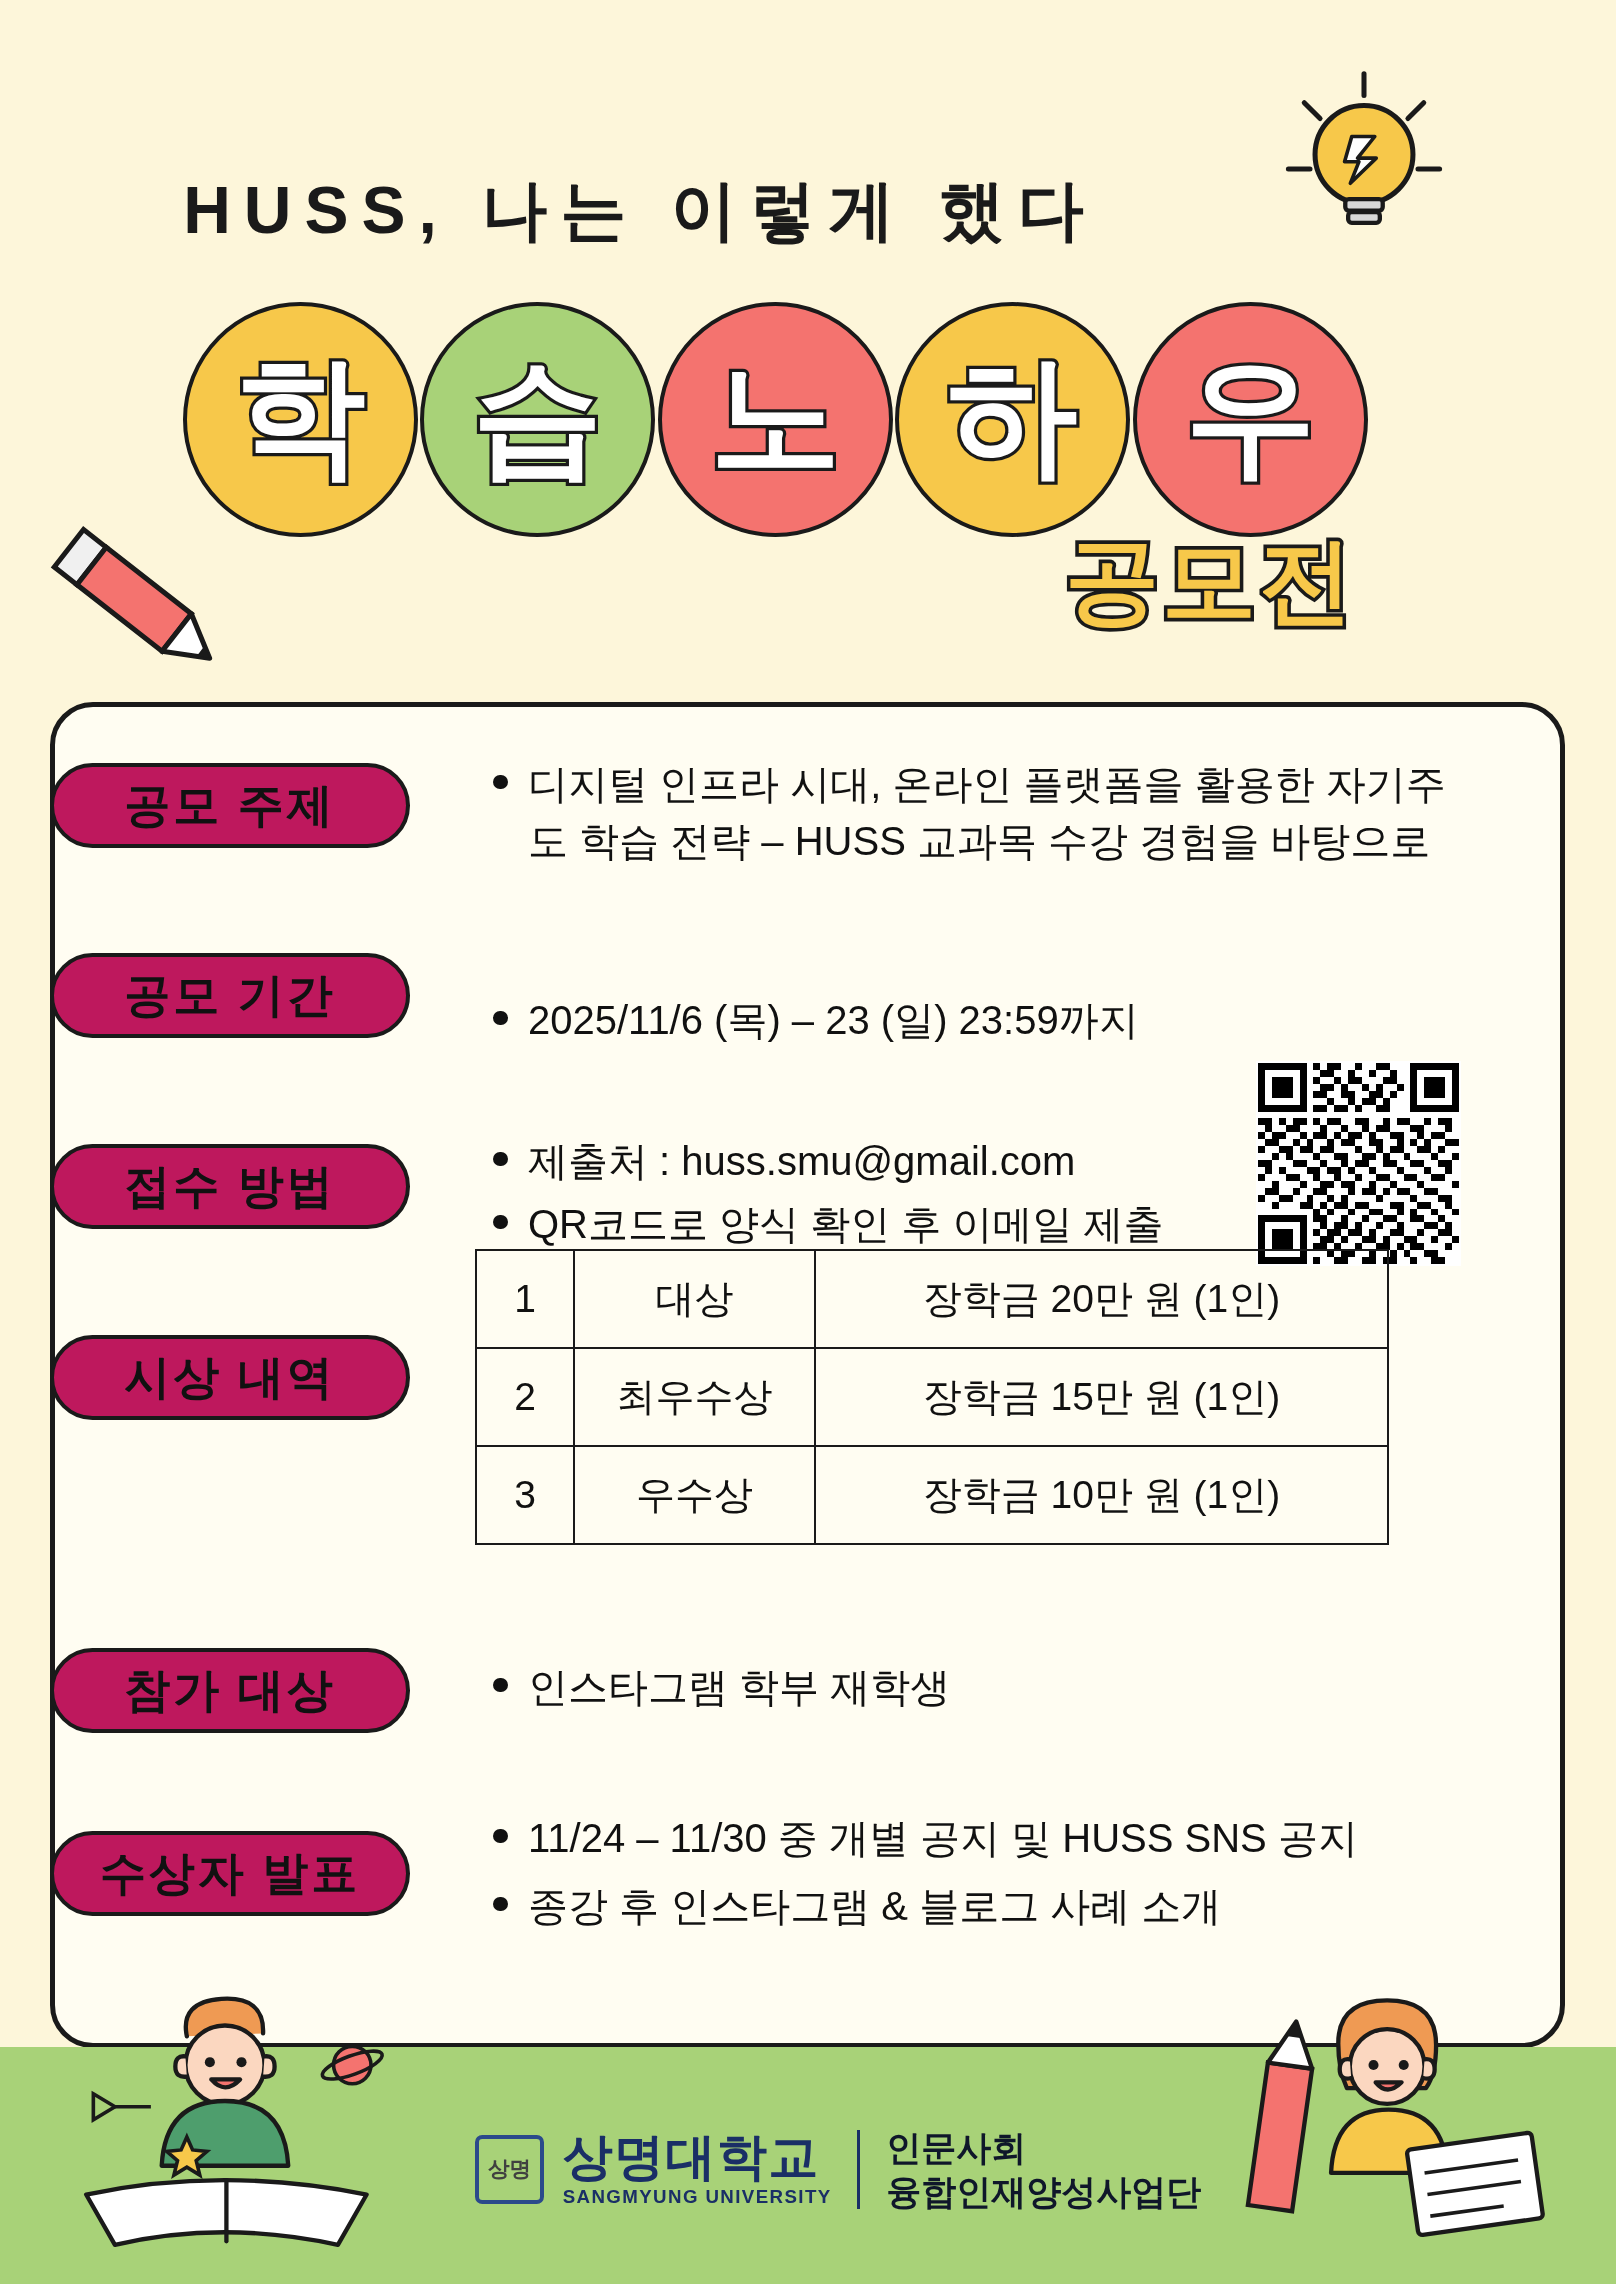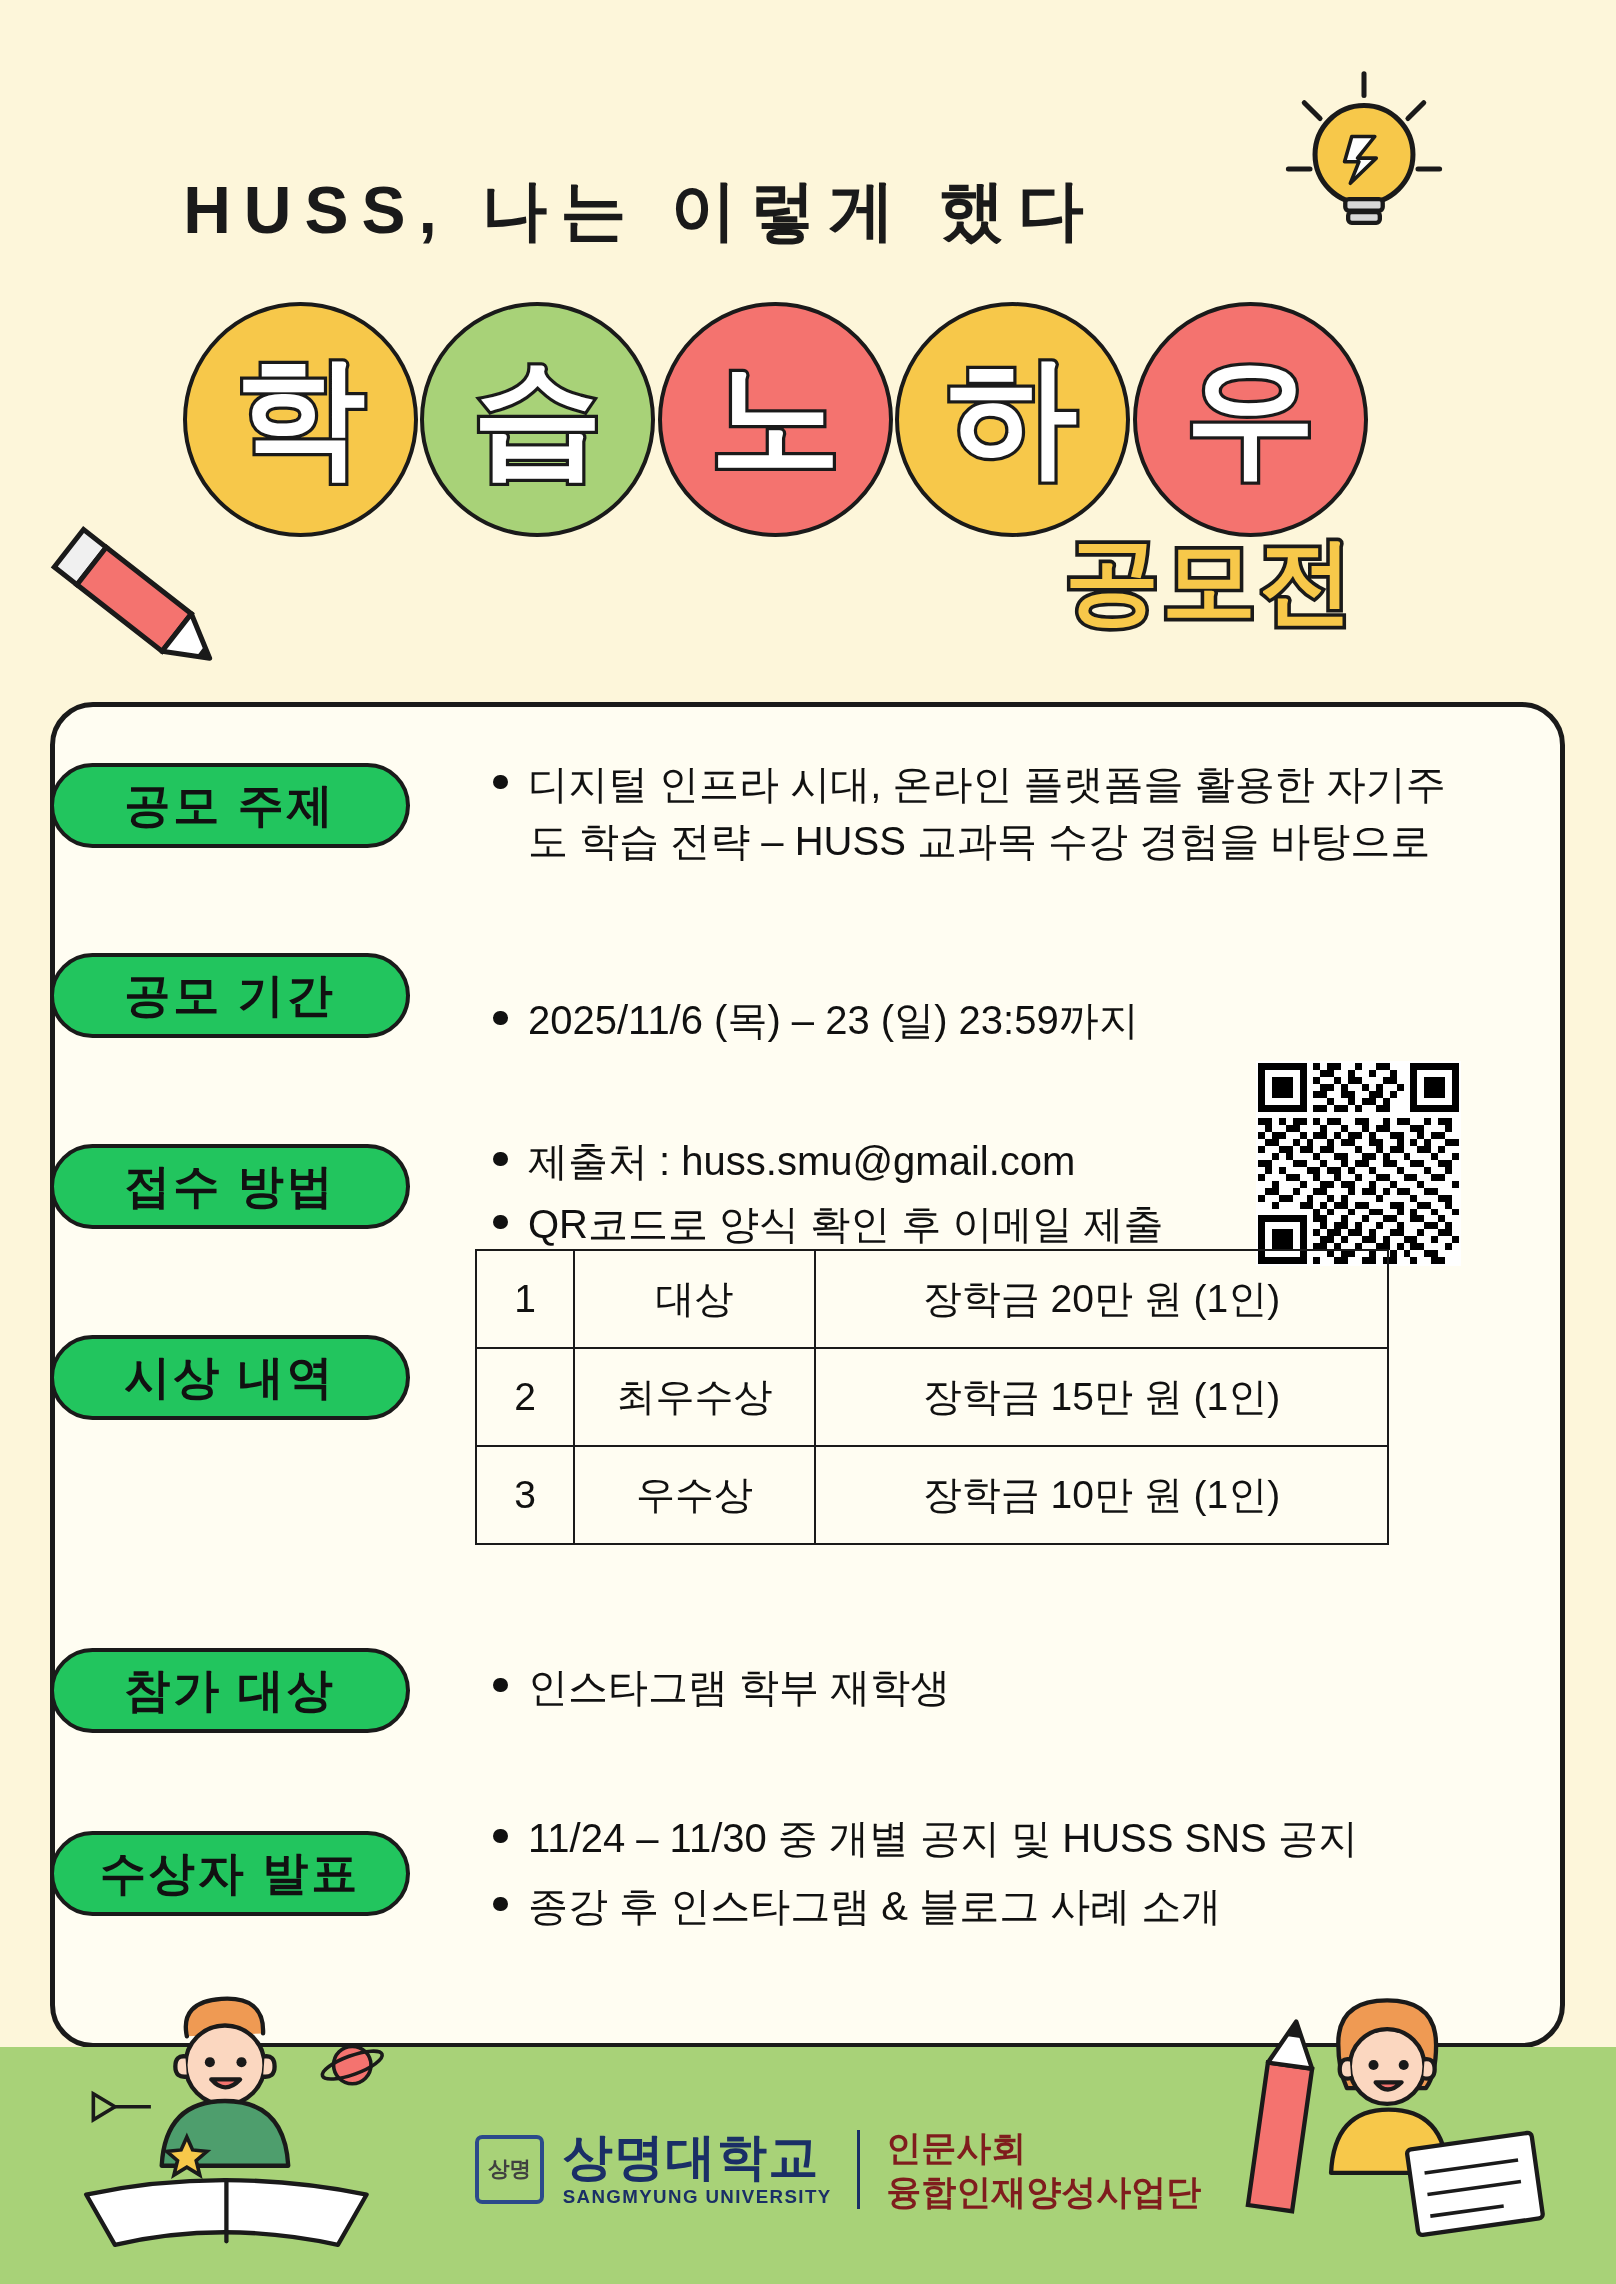--- a/index.html
+++ b/index.html
@@ -59,21 +59,21 @@
     border:5px solid #1a1a1a;
     border-radius:43px;
     box-sizing:border-box;
   }
 
   .row{position:absolute;left:50px;}
   .pill{
     display:inline-flex;align-items:center;justify-content:center;
     width:360px;height:85px;
     border:4.3px solid #1a1a1a;border-radius:50px;
-    background:#22c55e;
+    background:#be185d;
     font-size:46px;font-weight:bold;letter-spacing:2.9px;color:#111;
     box-sizing:border-box;
   }
   .content{
     position:absolute;left:489px;
     font-size:40px;color:#111;line-height:1.42;
   }
   .content ul{margin:0;padding:0;list-style:none;}
   .content li{position:relative;padding-left:39px;margin-bottom:5.8px;}
   .content li:before{
@@ -112,21 +112,21 @@
   }
   .logo-mark{
     width:69px;height:69px;border:4.3px solid #2b4a8b;border-radius:7.2px;
     color:#404040;font-size:21.6px;font-weight:bold;
     display:flex;align-items:center;justify-content:center;line-height:1.05;
     text-align:center;box-sizing:border-box;
   }
   .logo-univ-kr{font-size:50px;font-weight:bold;color:#1a2f66;letter-spacing:1.4px;line-height:1;}
   .logo-univ-en{font-size:18.7px;font-weight:bold;color:#1a2f66;letter-spacing:1.4px;margin-top:4.3px;}
   .logo-divider{width:2.9px;height:79px;background:#1a2f66;margin:0 7.2px;}
-  .logo-dept{font-size:35px;font-weight:bold;color:#7f1d1d;line-height:1.25;}
+  .logo-dept{font-size:35px;font-weight:bold;color:#0f172a;line-height:1.25;}
 
   
   .kid-left{position:absolute;left:43px;top:1957px;width:374px;height:324px;}
   .kid-right{position:absolute;left:1216px;top:1957px;width:374px;height:324px;}
 
   .sr{position:absolute;width:0.7px;height:0.7px;overflow:hidden;clip:rect(0 0 0 0);}
 </style>
 </head>
 <body>
 

